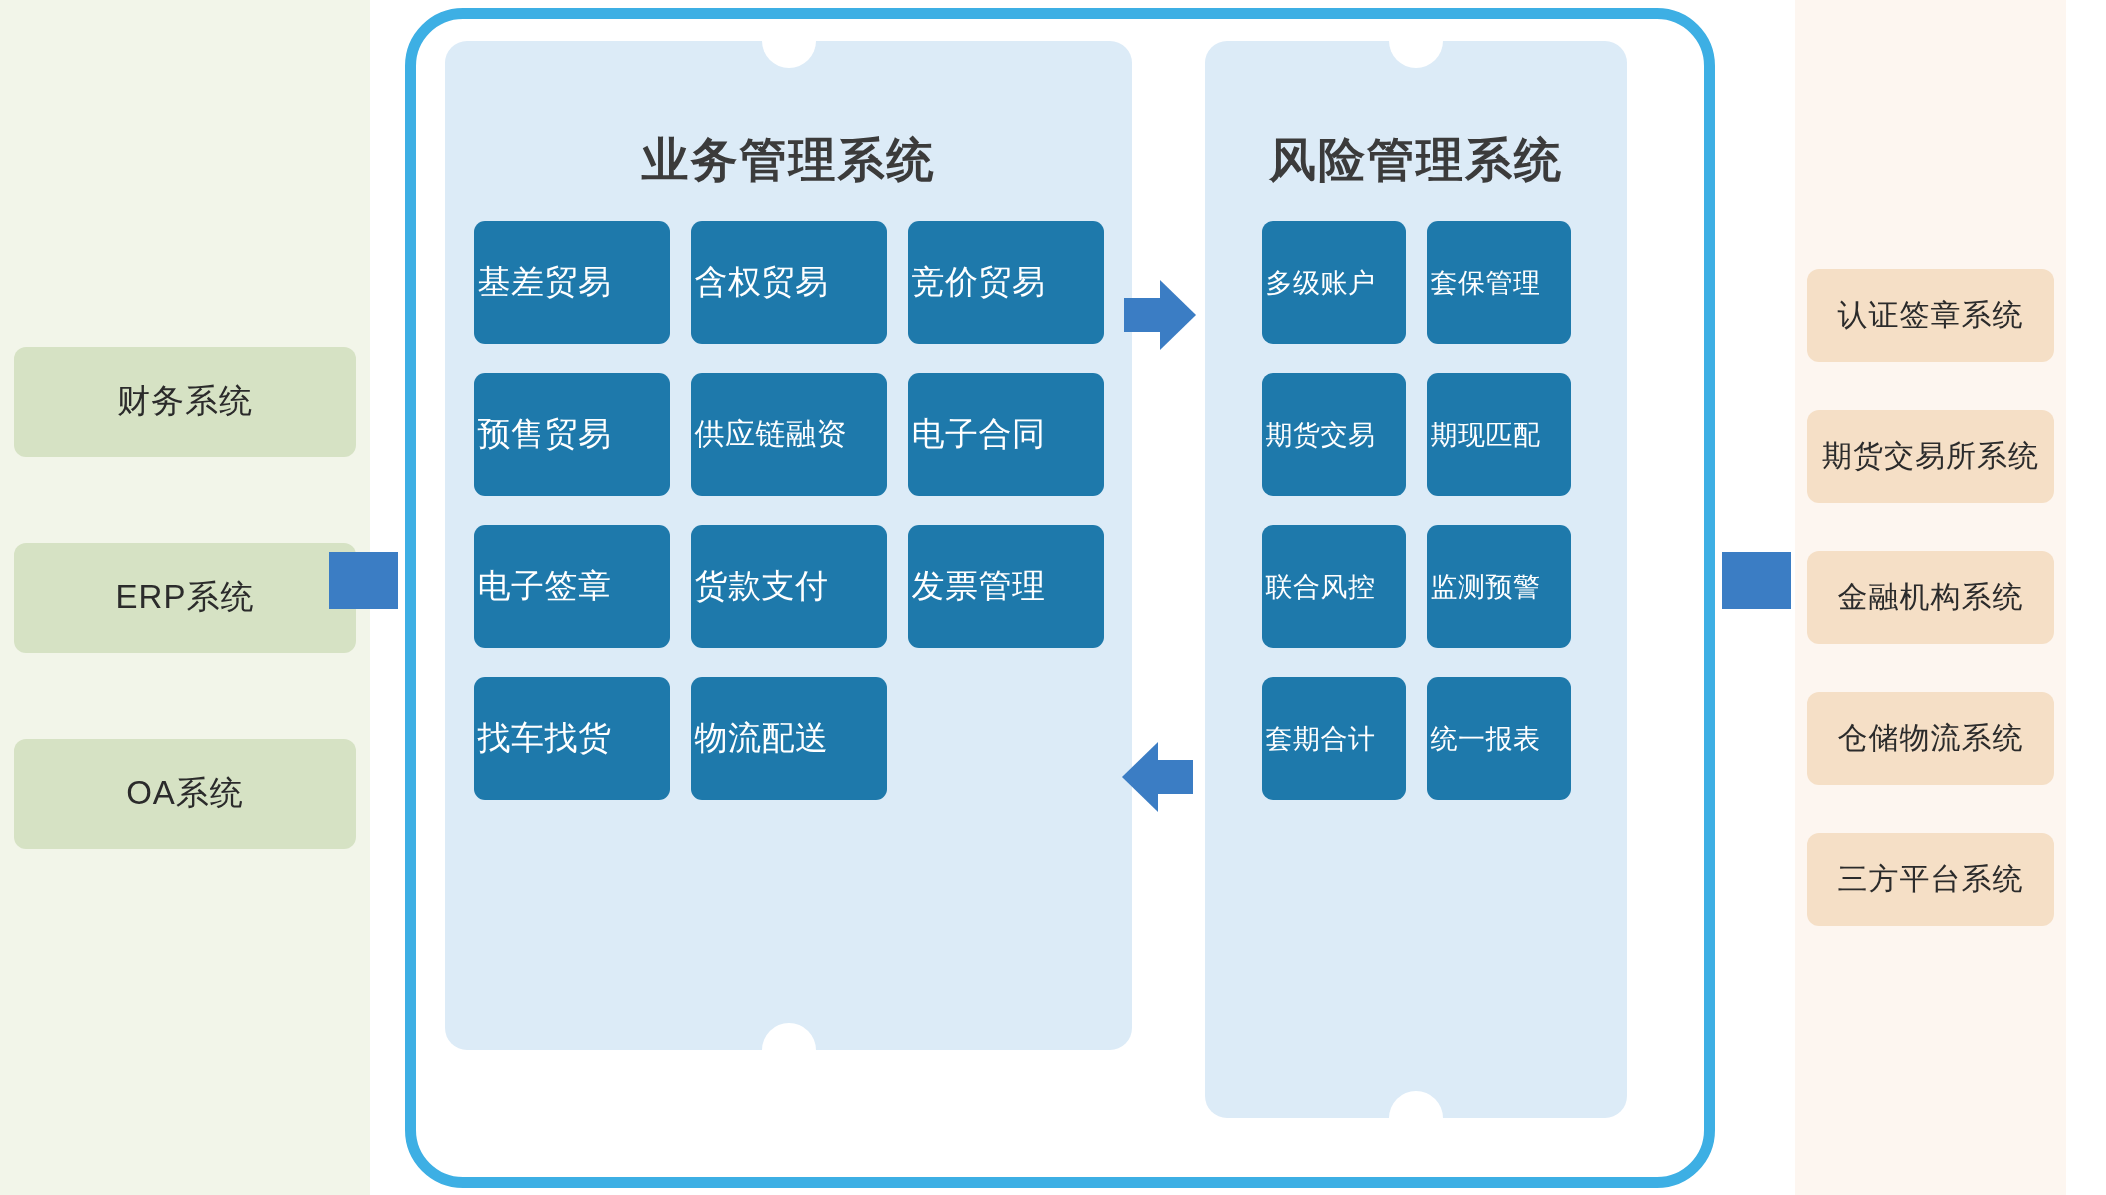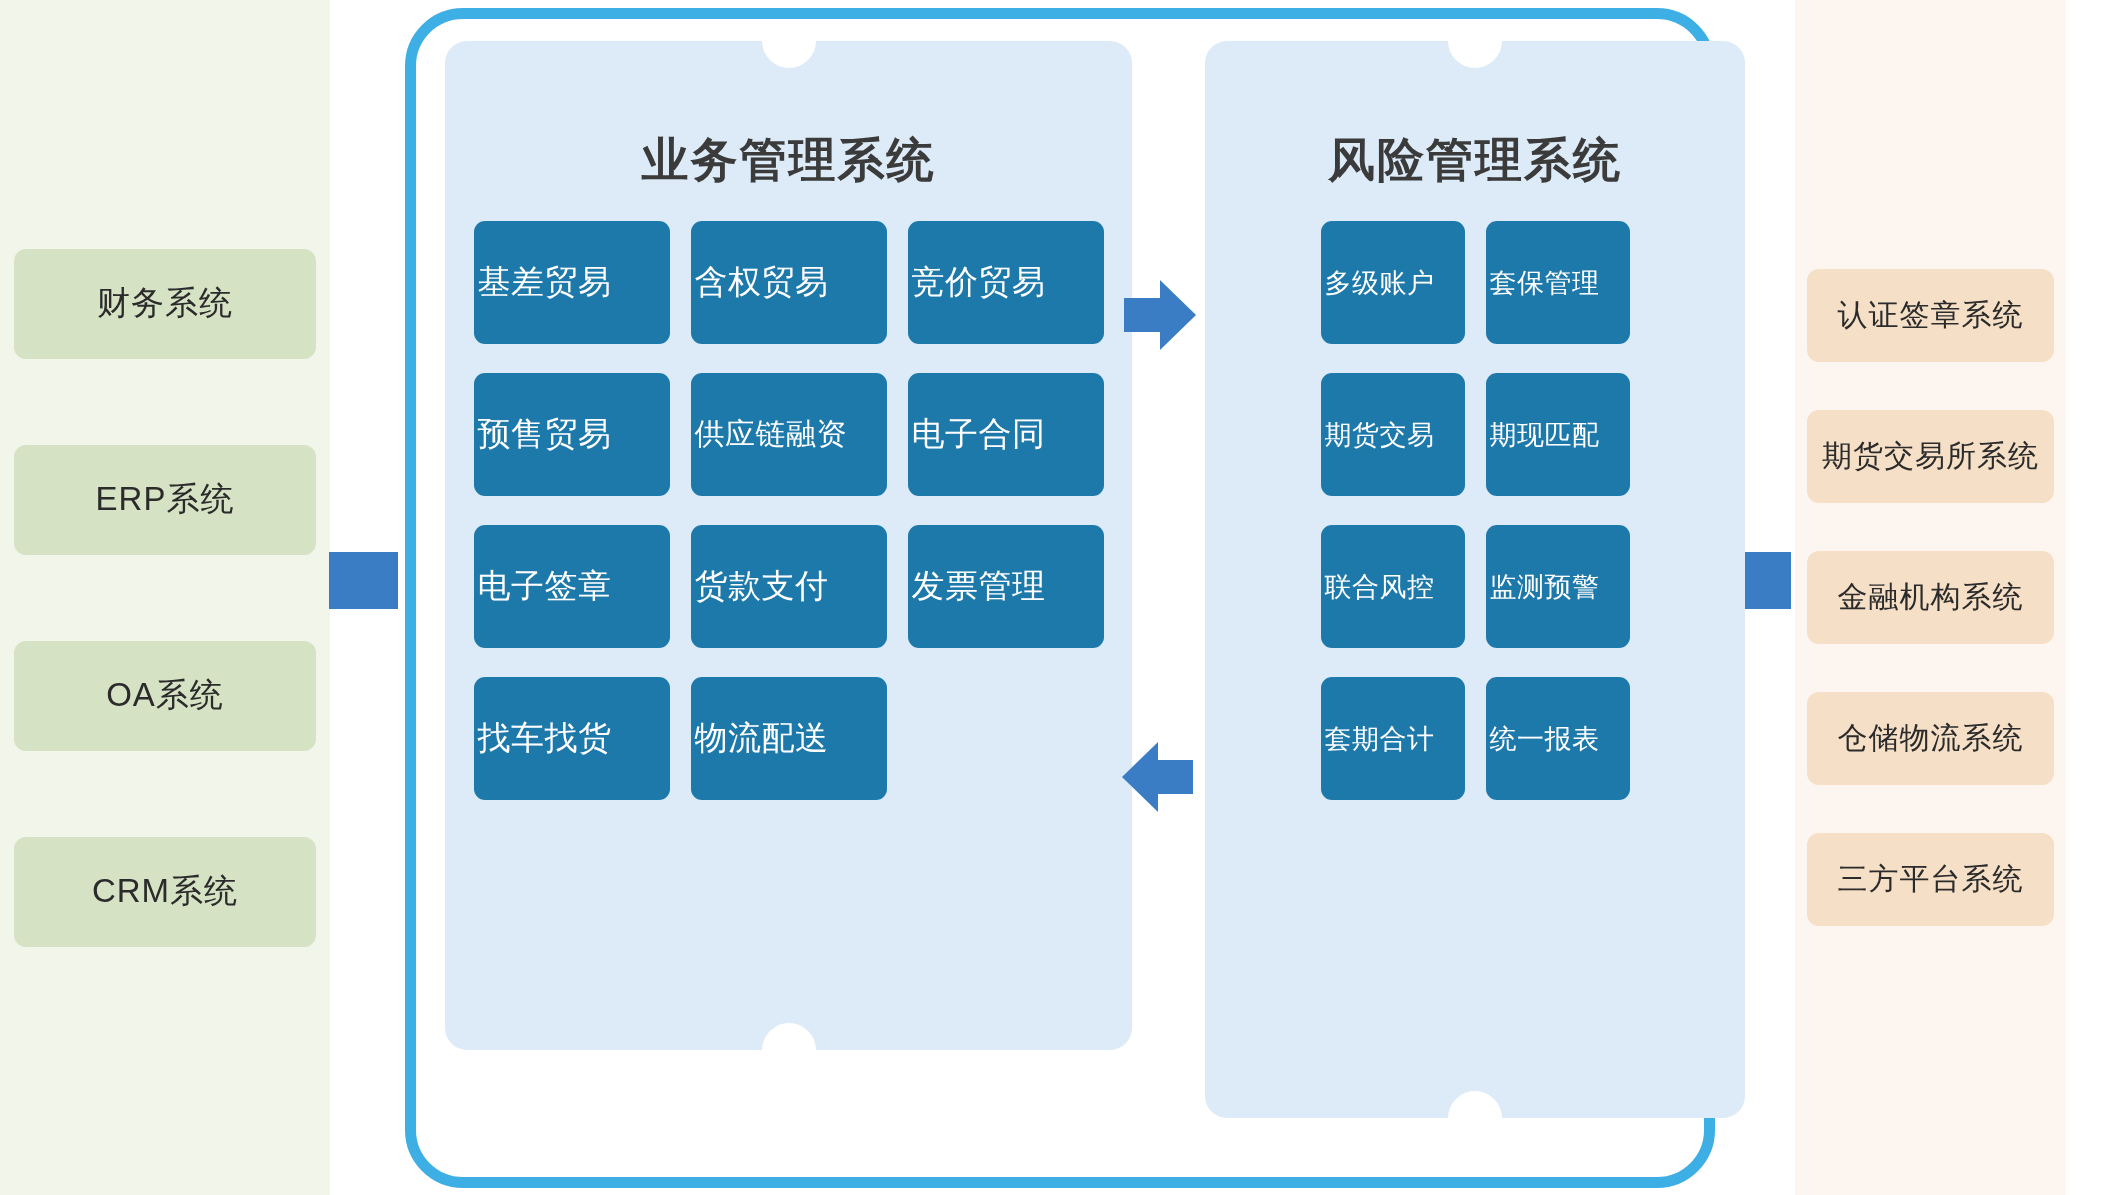--- a/index.html
+++ b/index.html
@@ -12,21 +12,21 @@
     position:relative;
   }
   #stage{position:absolute;left:0;top:0;width:2106px;height:1195px;}
 
   
   .side-col{
     position:absolute;top:0;height:1195px;
     display:flex;flex-direction:column;justify-content:center;
     box-sizing:border-box;
   }
-  .side-col.left{left:0;width:330px;background:#F2F5E9;padding:0 14px;}
+  .side-col.left{left:0;width:370px;background:#F2F5E9;padding:0 14px;}
   .side-col.right{left:1795px;width:271px;background:#FDF6F0;padding:0 12px;}
 
   .ext-box{
     box-sizing:border-box;
     display:flex;align-items:center;justify-content:center;
     text-align:center;
     color:#2b2b2b;
     font-size:33px;
     letter-spacing:1px;
     border-radius:12px;
@@ -64,21 +64,21 @@
   }
 
   
   .panel{
     position:absolute;
     background:#DCEBF7;
     border-radius:22px;
     box-sizing:border-box;
   }
   .panel.biz{left:445px;top:41px;width:687px;height:1009px;}
-  .panel.risk{left:1205px;top:41px;width:540px;height:1077px;}
+  .panel.risk{left:1205px;top:41px;width:422px;height:1077px;}
 
   
   .notch{
     position:absolute;
     width:54px;height:27px;
     background:#ffffff;
     left:50%;
     transform:translateX(-50%);
   }
   .notch.top{top:0;border-radius:0 0 27px 27px;}
@@ -151,23 +151,20 @@
   <div class="side-col left">
     <div class="ext-box">
       <span>财务系统</span>
     </div>
     <div class="ext-box">
       <span>ERP系统</span>
     </div>
     <div class="ext-box">
       <span>OA系统</span>
     </div>
-    <div class="ext-box">
-      <span>CRM系统</span>
-    </div>
   </div>
 
   <div class="side-col right">
     <div class="ext-box">
       <span>认证签章系统</span>
     </div>
     <div class="ext-box">
       <span>期货交易所系统</span>
     </div>
     <div class="ext-box">

